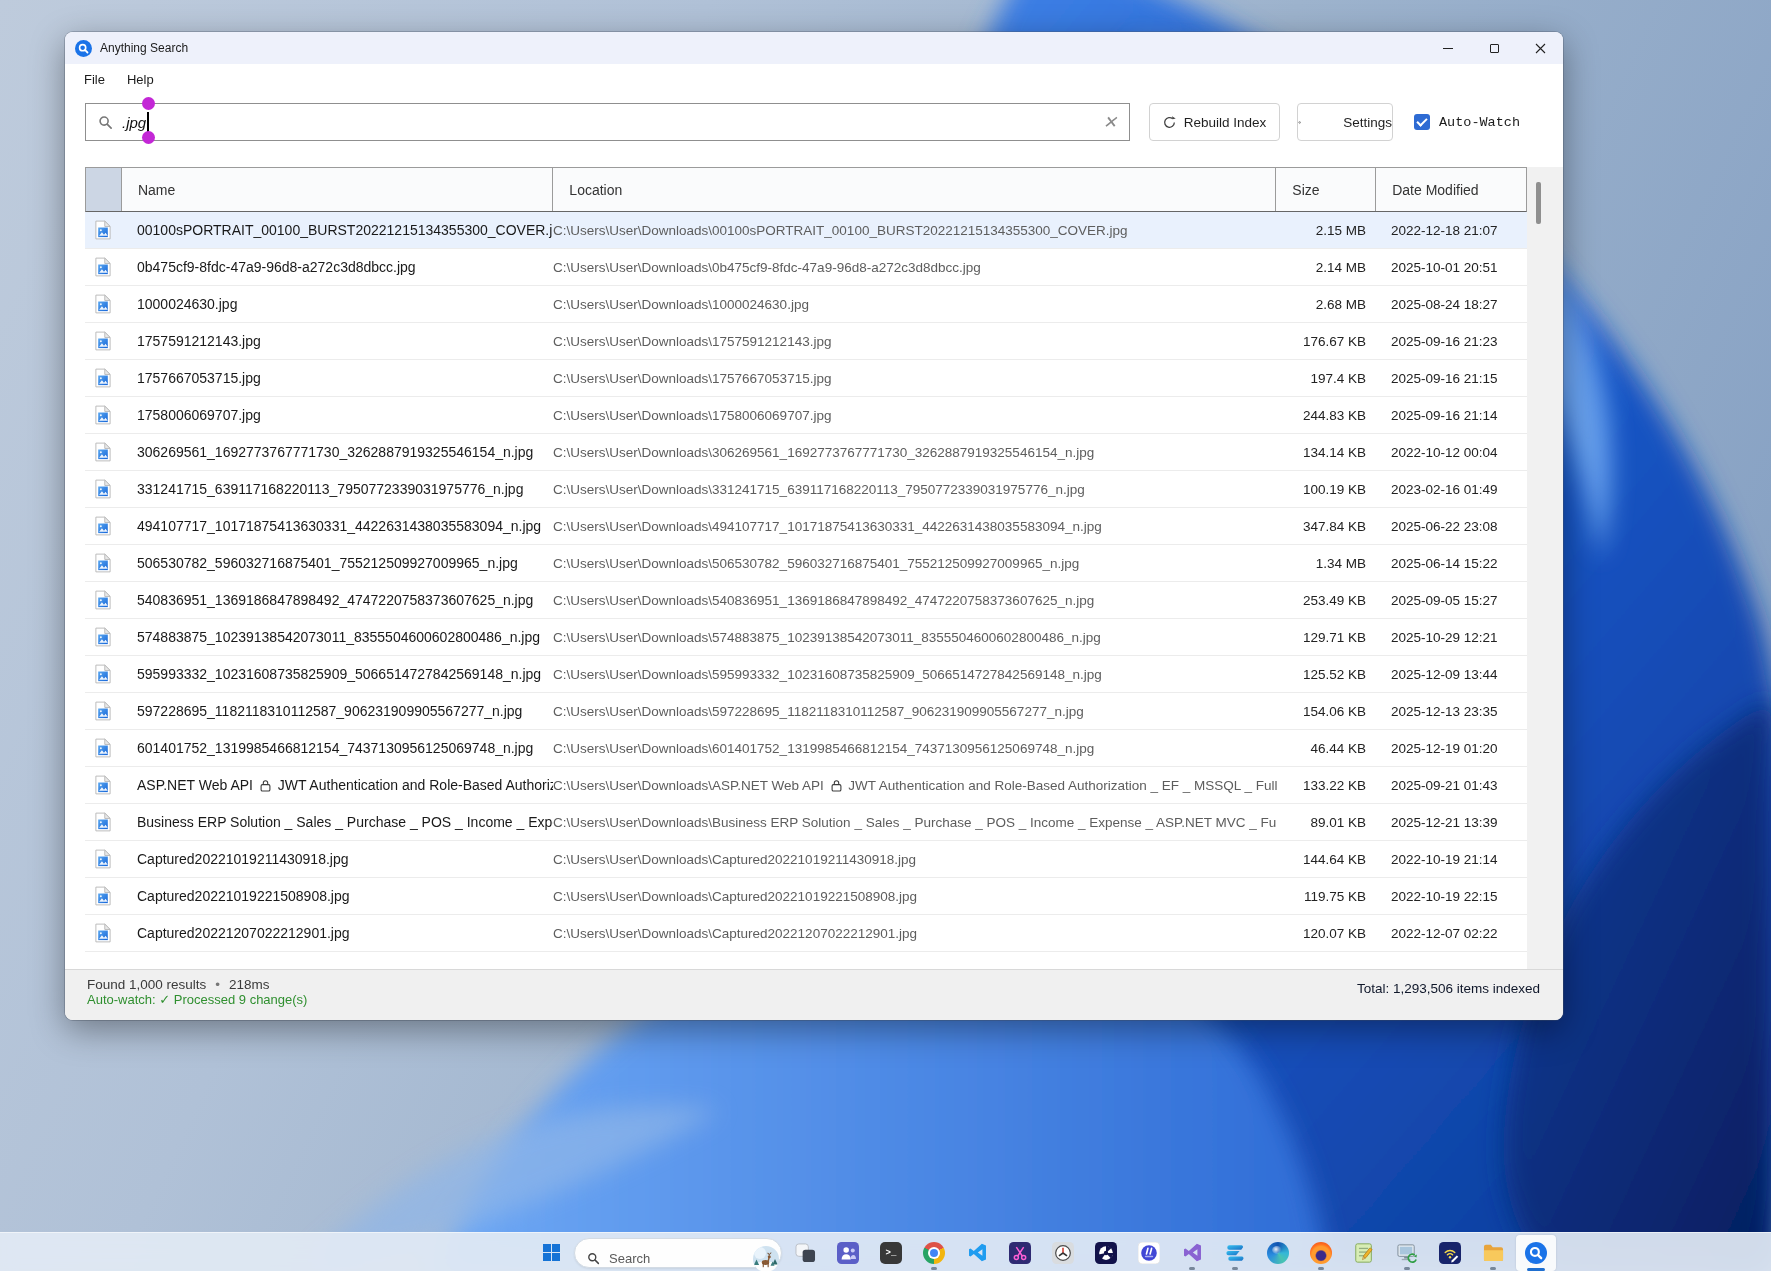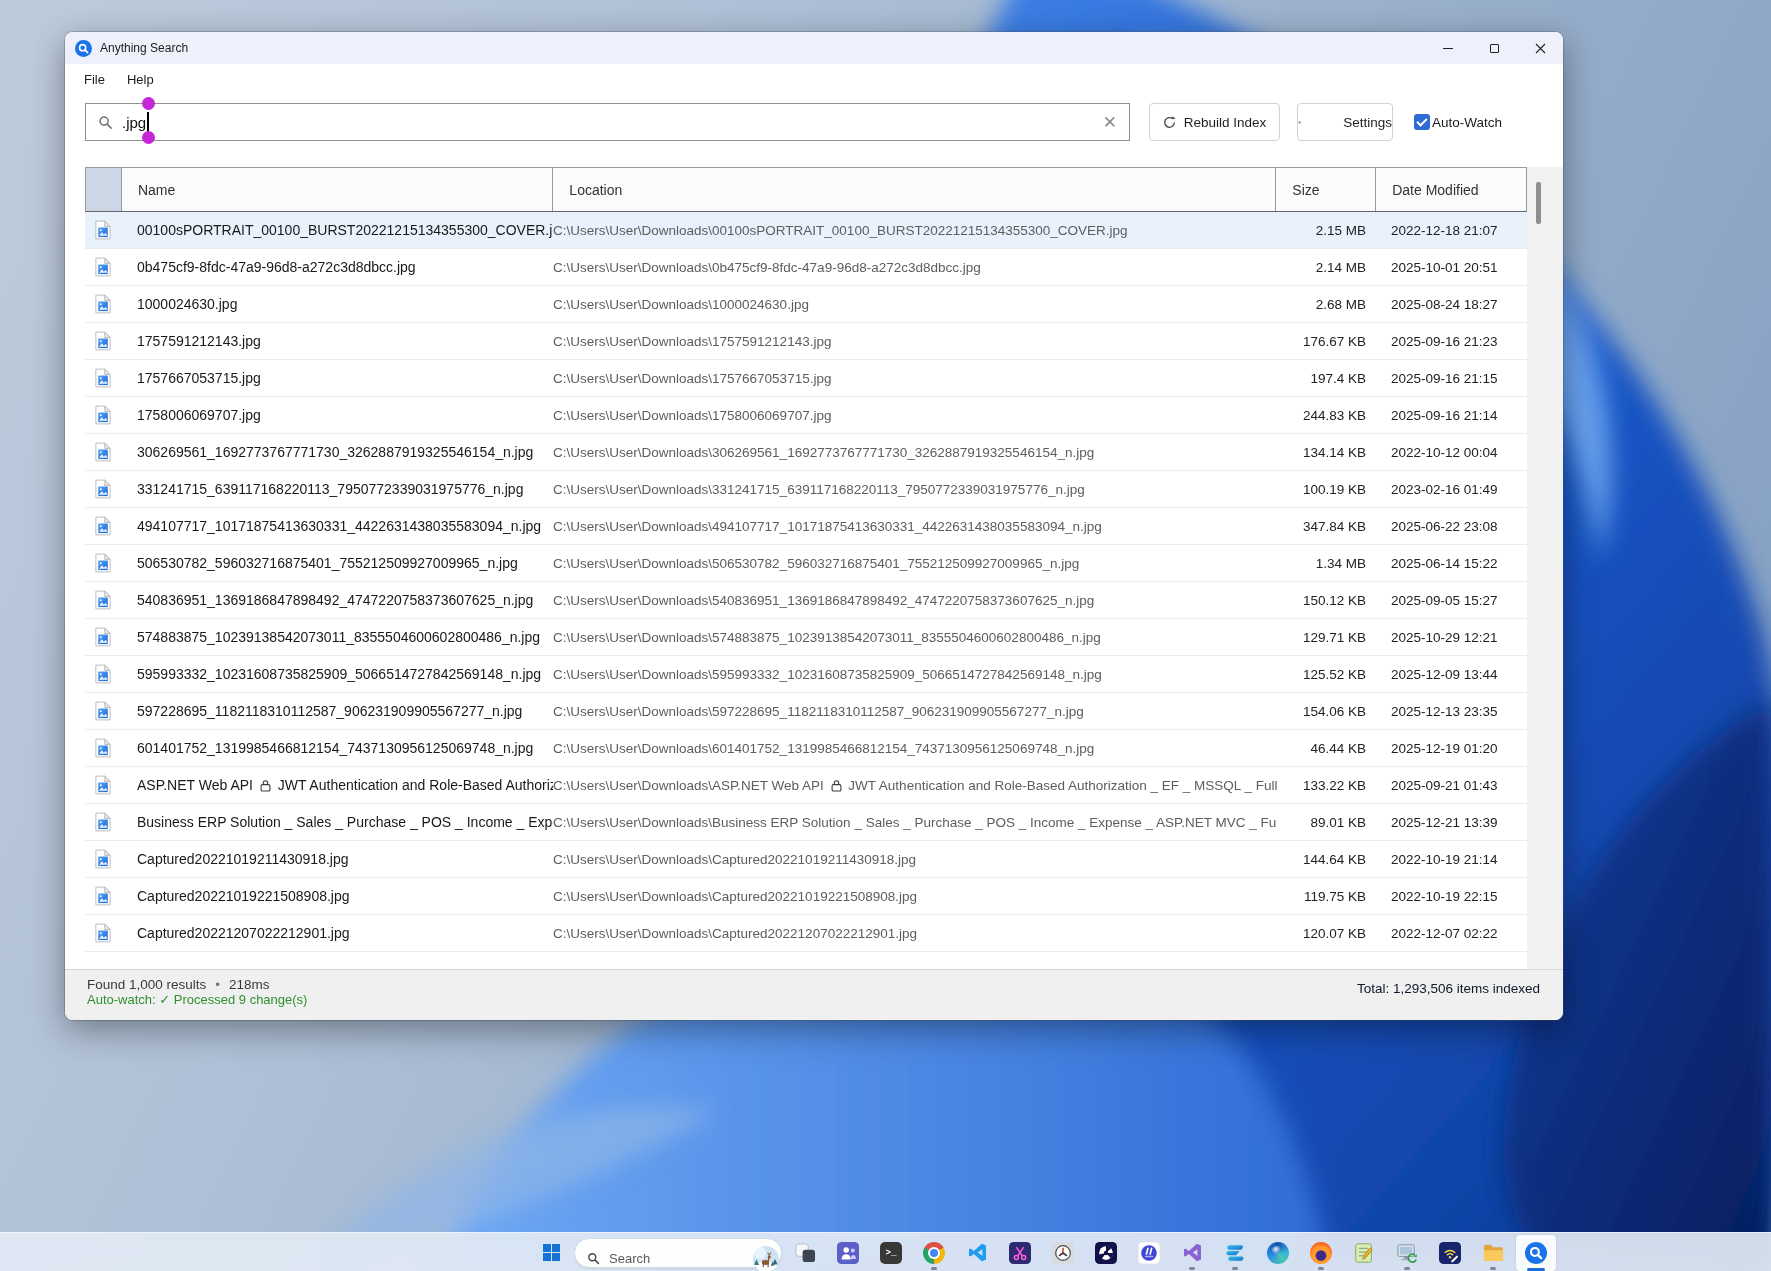--- a/index.html
+++ b/index.html
@@ -25,35 +25,35 @@
   .glyph-max { width:9px; height:9px; border:1px solid #222; border-radius:1px; display:block; }
 
   .menubar { height:30px; background:#fff; display:flex; align-items:center; padding-left:8px; }
   .menu-item { font-size:13px; color:#1b1b1b; padding:4px 11px; }
 
   .content { position:relative; width:100%; height:100%; }
 
   
   .searchbox {
     position:absolute; left:20px; top:71px; width:1045px; height:38px;
-    border:1px solid #8f8f8f; background:#fff; display:flex; align-items:center; padding:0 12px;
+    border:1px solid #8f8f8f; background:#fff; display:flex; align-items:center; padding:0 12px;font-style:italic;
   }
   .searchbox .query { font-size:15px; color:#111; margin-left:9px; }
   .caret { width:1.5px; height:20px; background:#000; margin-left:1px; }
   .handle { position:absolute; width:13px; height:13px; border-radius:50%; background:#c327d6; left:56px; }
   .handle.top { top:-7px; } .handle.bottom { top:27px; }
   .clear-x { margin-left:auto; font-size:17px; color:#8a8a8a; line-height:1; }
 
   .btn {
     position:absolute; top:71px; height:38px; background:#fff; border:1px solid #d2d2d2; border-radius:4px;
     display:flex; align-items:center; justify-content:center; gap:8px; font-size:13.5px; color:#1f1f1f;
   }
   #btn-rebuild { left:1084px; width:131px; }
   #btn-settings { left:1232px; width:96px;gap:42px; }
-  .autowatch { position:absolute; left:1349px; top:71px; height:38px; display:flex; align-items:center; gap:2px; }
+  .autowatch { position:absolute; left:1349px; top:71px; height:38px; display:flex; align-items:center; gap:9px;font-family:Liberation Mono, monospace; }
   .checkbox { width:16px; height:16px; background:#2e6bd3; border-radius:3px; display:flex; align-items:center; justify-content:center; }
   .checkbox::after { content:""; width:8px; height:4px; border-left:2px solid #fff; border-bottom:2px solid #fff; transform:rotate(-45deg); margin-bottom:2px; }
   .autowatch .lbl { font-size:13.5px; color:#1b1b1b; }
 
   
   .table { position:absolute; left:20px; top:135px; width:1442px; }
   .thead { display:flex; height:45px; background:#fafbfc; border:1px solid #9b9b9b; border-bottom:1px solid #666; }
   .th { display:flex; align-items:center; font-size:14px; color:#333; padding-left:16px; border-right:1px solid #9b9b9b; height:100%; }
   .th:last-child { border-right:none; }
   .th-icon { width:36px; background:#ccd6e4; padding-left:0; }
@@ -376,21 +376,21 @@
       <svg width="16" height="20" viewBox="0 0 18 22">
                 <path d="M1 1 h10 l6 6 v14 h-16 z" fill="#fff" stroke="#b5b5b5"></path>
                 <path d="M11 1 l6 6 h-6 z" fill="#e9e9e9" stroke="#b5b5b5"></path>
                 <rect x="3.6" y="8.2" width="10.8" height="10.8" fill="url(#fg)"></rect>
                 <path d="M4.6 17.4 l3.2-3.8 2.3 2.7 1.8-2.2 2.4 3.3 z" fill="#fff" opacity=".92"></path>
                 <circle cx="6.6" cy="11.2" r="1.1" fill="#fff" opacity=".92"></circle>
               </svg>
     </div>
     <div class="cell c-name">540836951_1369186847898492_4747220758373607625_n.jpg</div>
     <div class="cell c-loc">C:\Users\User\Downloads\540836951_1369186847898492_4747220758373607625_n.jpg</div>
-    <div class="cell c-size">150.12 KB</div>
+    <div class="cell c-size">253.49 KB</div>
     <div class="cell c-date">2025-09-05  15:27</div>
   </div>
           <div class="row">
     <div class="cell c-icon">
       <svg width="16" height="20" viewBox="0 0 18 22">
                 <path d="M1 1 h10 l6 6 v14 h-16 z" fill="#fff" stroke="#b5b5b5"></path>
                 <path d="M11 1 l6 6 h-6 z" fill="#e9e9e9" stroke="#b5b5b5"></path>
                 <rect x="3.6" y="8.2" width="10.8" height="10.8" fill="url(#fg)"></rect>
                 <path d="M4.6 17.4 l3.2-3.8 2.3 2.7 1.8-2.2 2.4 3.3 z" fill="#fff" opacity=".92"></path>
                 <circle cx="6.6" cy="11.2" r="1.1" fill="#fff" opacity=".92"></circle>

